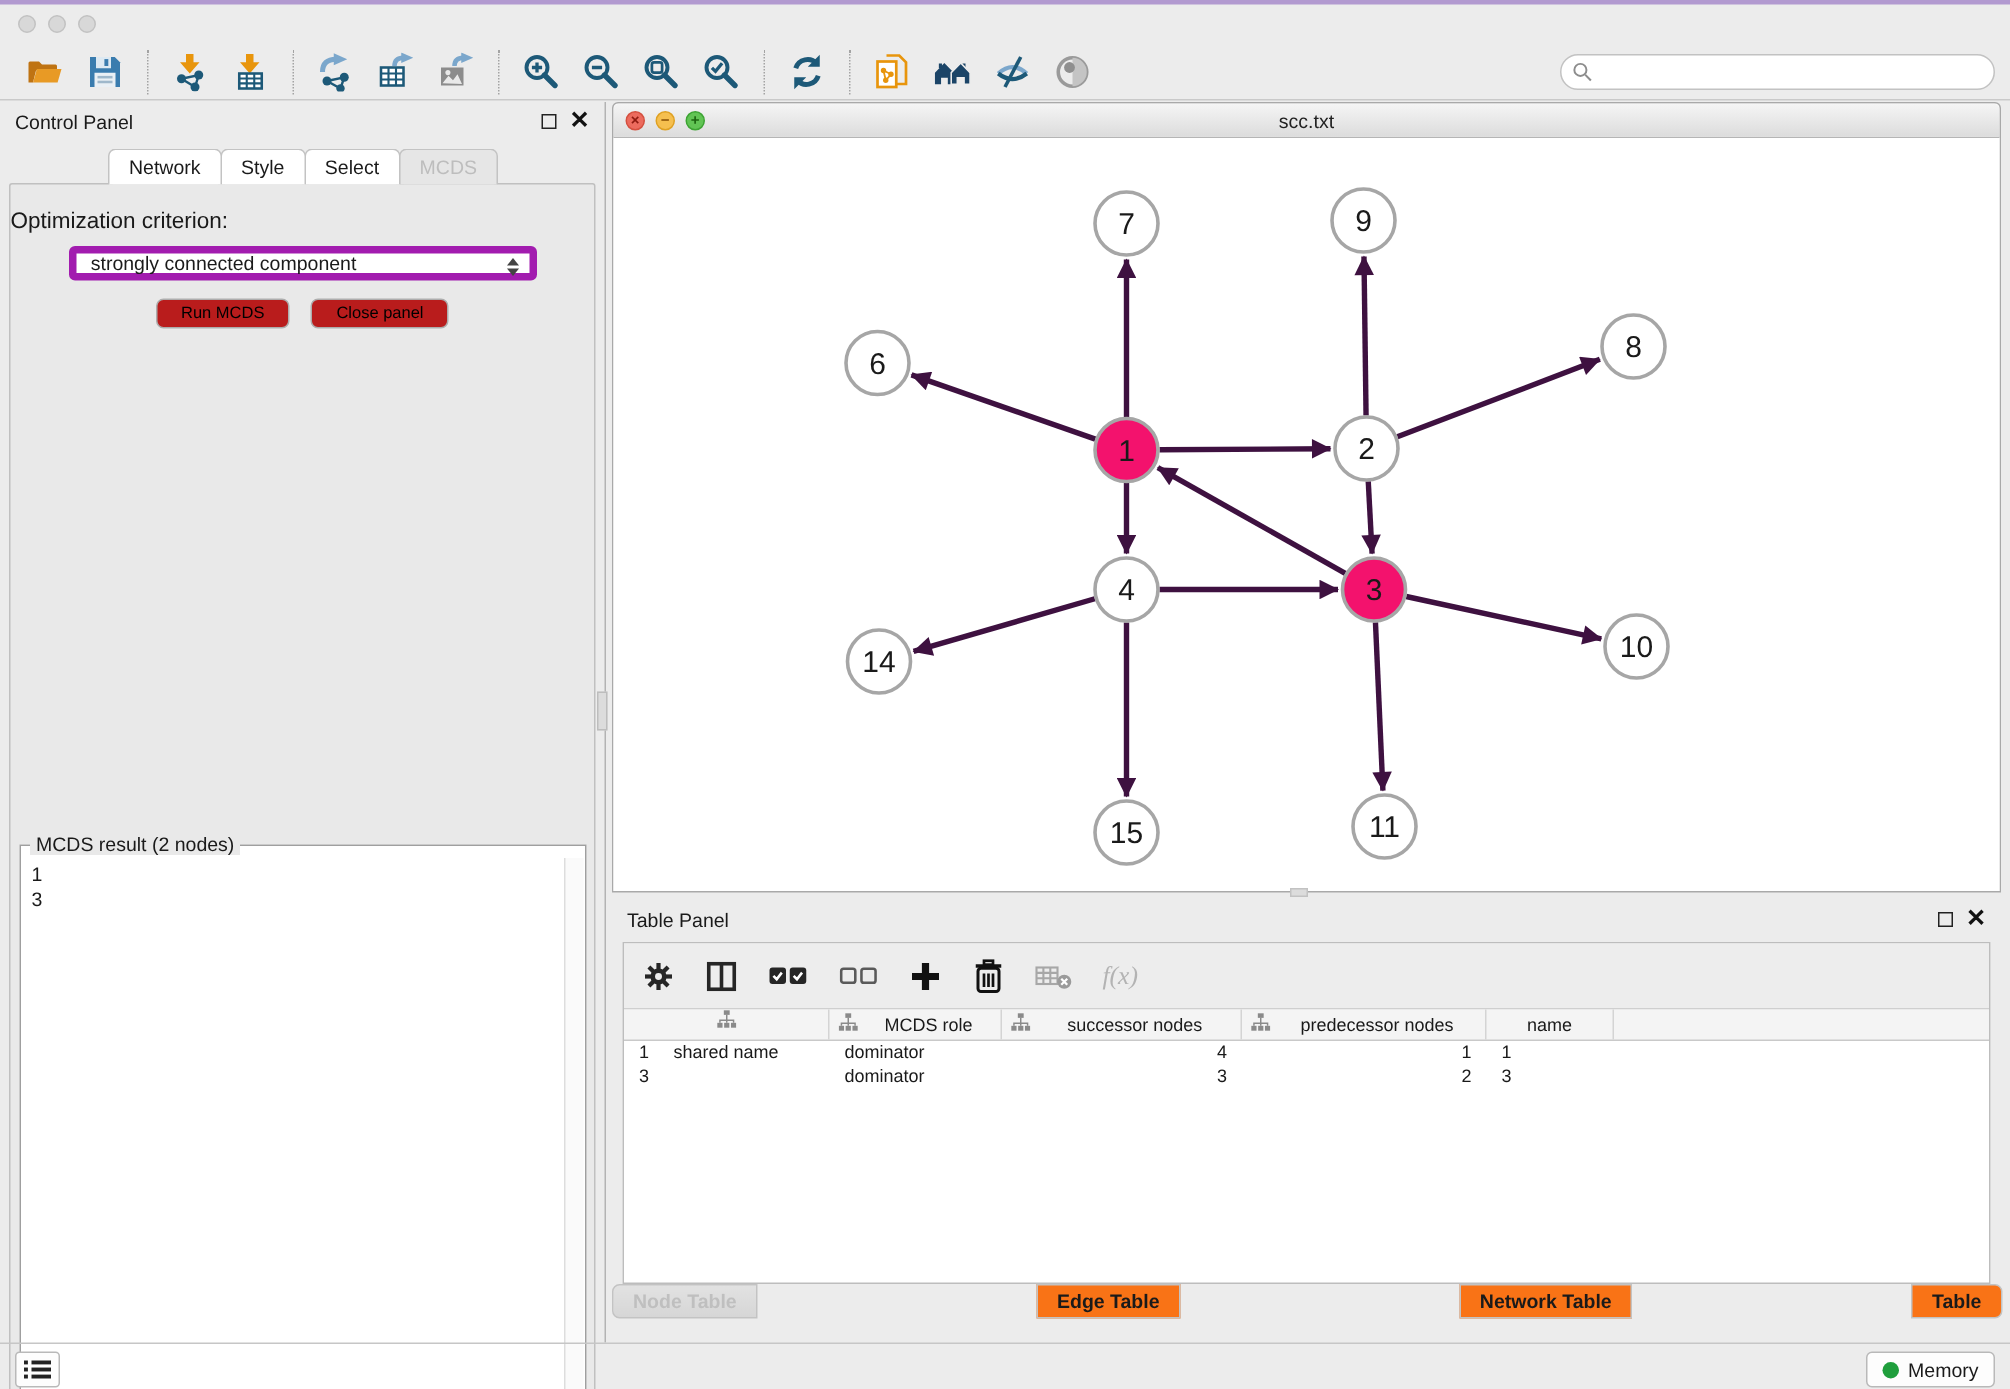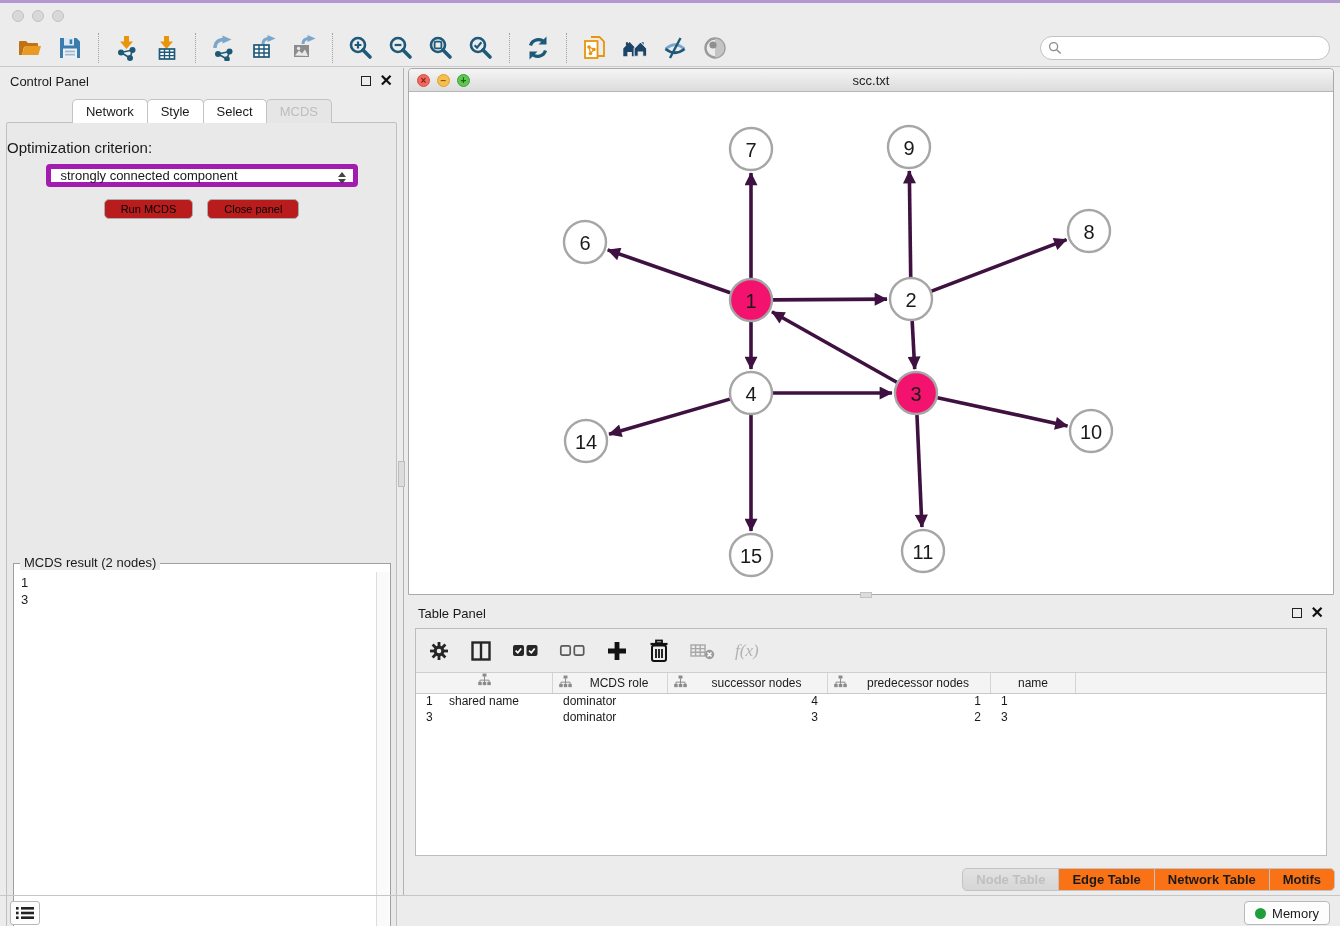--- a/index.html
+++ b/index.html
@@ -66,21 +66,21 @@
   .tp-box { position:absolute; left:7px; top:28px; width:912px; height:228px; border:1px solid #BDBDBD; background:#fff; }
   .tp-toolbar { height:44px; background:#EDEDED; border-bottom:1px solid #CFCFCF; display:flex; align-items:center; padding:0 12px; gap:20px; }
   .tp-tool { display:flex; align-items:center; justify-content:center; height:30px; }
   .tp-tool svg { display:block; }
   .fx-text { font-family:"Liberation Serif", serif; font-style:italic; font-size:17px; color:#B3B3B3; }
   .tbl-header { display:flex; height:21px; background:#F4F4F4; border-bottom:1px solid #C9C9C9; font-size:12px; }
   .tbl-hcell { display:flex; align-items:center; gap:5px; padding:0 6px; border-right:1px solid #D4D4D4; }
   .tbl-hcell .hlabel { flex:1; text-align:center; }
   .tbl-row { display:flex; height:16px; font-size:12px; }
   .tbl-cell { padding:0 10px; overflow:hidden; white-space:nowrap; }
-  .tp-tabs { position:absolute; left:0; bottom:0; width:100%; display:flex; justify-content:flex-end; }
+  .tp-tabs { position:absolute; left:0; bottom:12px; width:100%; display:flex; justify-content:space-between; }
   .tp-tab { background:#f97316; border:1px solid #C3C3C3; padding:3px 13px; font-size:13px; font-weight:bold; margin-right:-1px; }
   .tp-tab:first-child { border-radius:5px 0 0 5px; }
   .tp-tab:last-child { border-radius:0 5px 5px 0; }
   .tp-tab.selected { background:linear-gradient(#E2E2E2,#D6D6D6); color:#BFBFBF; }
 
   
   .statusbar { position:absolute; left:0; top:892px; width:100%; height:34px; border-top:1px solid #C6C6C6; }
   .list-btn { position:absolute; left:10px; top:5px; width:30px; height:24px; background:#FDFDFD; border:1px solid #B9B9B9; border-radius:3px; display:flex; align-items:center; justify-content:center; }
   .memory-btn { position:absolute; right:10px; top:5px; height:24px; background:#FDFDFD; border:1px solid #B9B9B9; border-radius:4px; display:flex; align-items:center; gap:6px; padding:0 10px; font-size:13px; }
   .mem-dot { width:11px; height:11px; border-radius:50%; background:#1F9E3C; }
@@ -521,21 +521,21 @@
             <div class="tbl-cell" style="width: 160px; text-align: right;">3</div>
             <div class="tbl-cell" style="width: 163px; text-align: right;">2</div>
             <div class="tbl-cell" style="width: 85px; text-align: left;">3</div>
           </div>
         </div>
     </div>
     <div class="tp-tabs" id="tp-tabs">
         <span class="tp-tab selected">Node Table</span>
         <span class="tp-tab">Edge Table</span>
         <span class="tp-tab">Network Table</span>
-        <span class="tp-tab">Motifs</span>
+        <span class="tp-tab">Table</span>
       </div>
   </div>
 
   <div class="statusbar">
     <div class="list-btn">
       <svg width="18" height="14" viewBox="0 0 18 14">
           <g fill="#222">
             <rect x="0" y="1" width="2.6" height="2.6"></rect>
             <rect x="5" y="1" width="13" height="2.6"></rect>
             <rect x="0" y="5.7" width="2.6" height="2.6"></rect>

